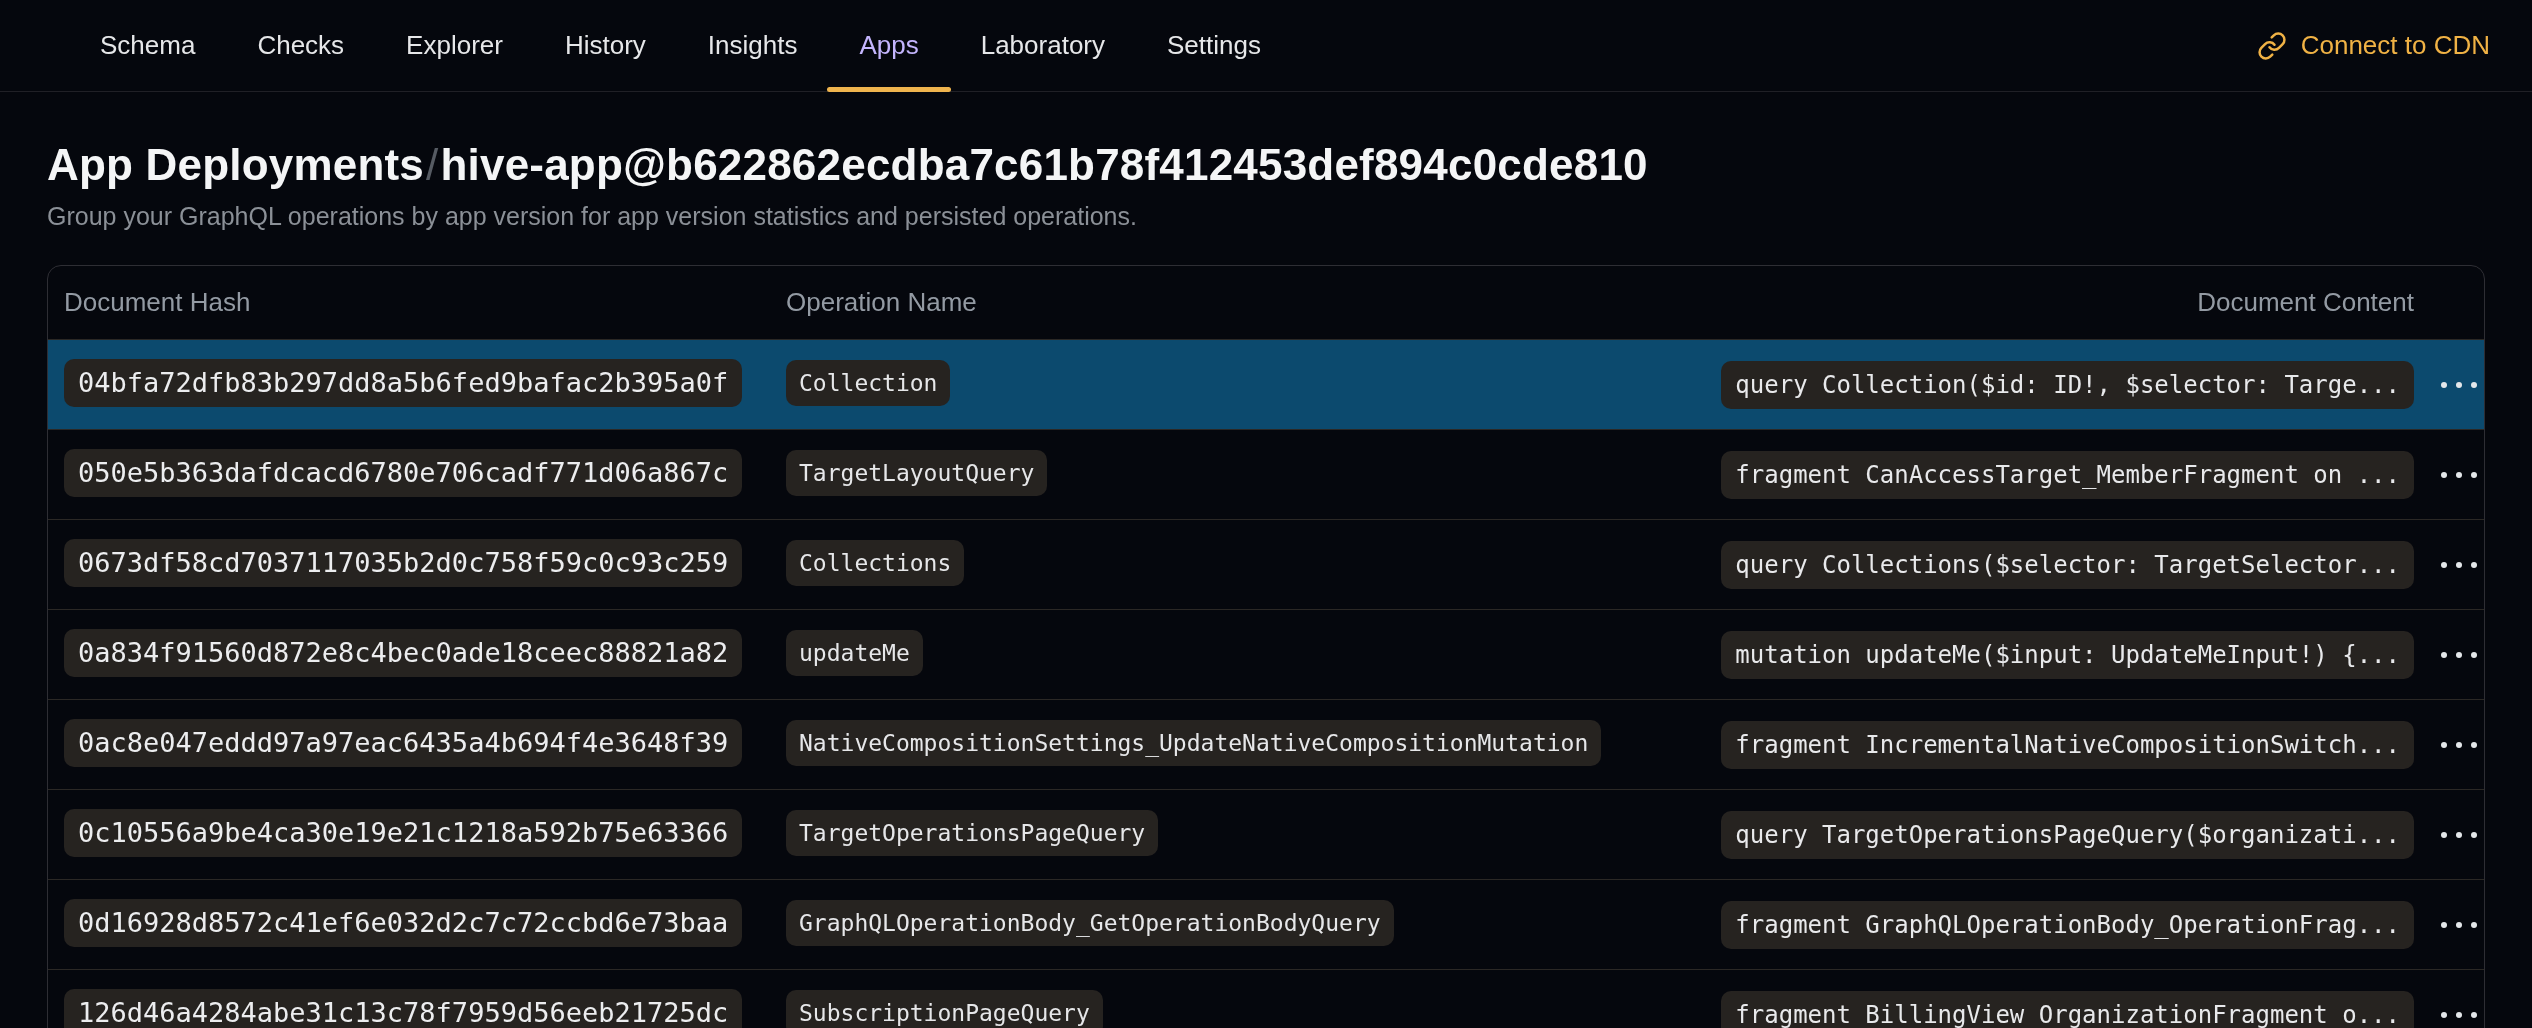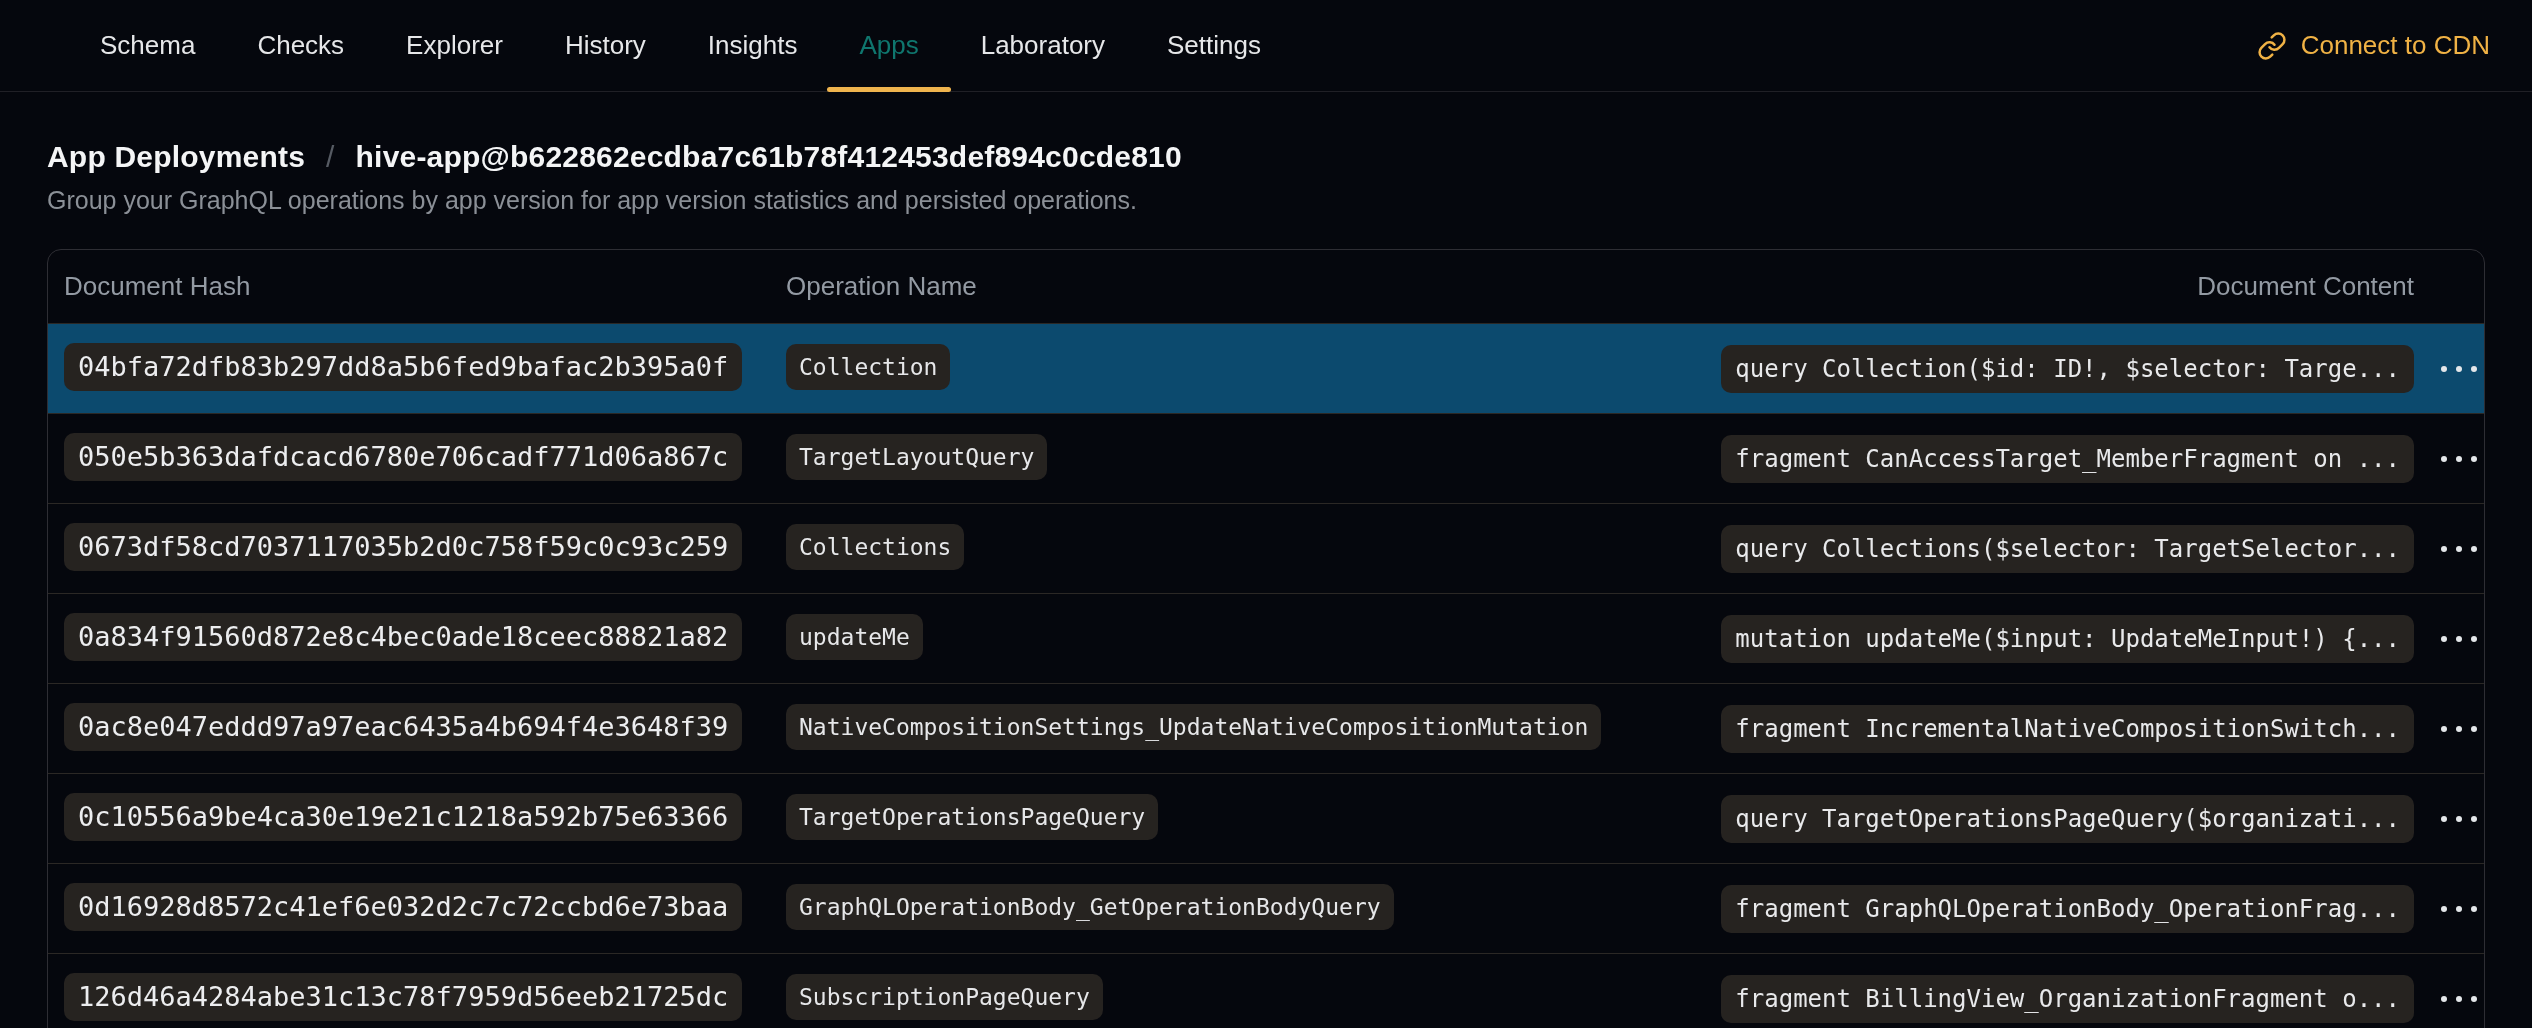--- a/index.html
+++ b/index.html
@@ -23,21 +23,21 @@
   }
   .nav-tabs { display: flex; align-items: stretch; gap: 62px; }
   .nav-item {
     position: relative;
     display: flex; align-items: center;
     font-size: 26px;
     color: #e6e7e9;
     cursor: pointer;
     white-space: nowrap;
   }
-  .nav-item.active { color: #0f766e; }
+  .nav-item.active { color: #c4b5fd; }
   .nav-item.active::after {
     content: "";
     position: absolute;
     left: -32px; right: -32px; bottom: -1px;
     height: 5px;
     background: #efb44e;
     border-radius: 3px;
   }
   .nav-spacer { flex: 1; }
   .cdn-link {
@@ -46,22 +46,22 @@
     font-size: 26px;
     cursor: pointer;
     white-space: nowrap;
   }
   .cdn-link svg { width: 30px; height: 30px; }
 
   
   .page-wrap { padding: 0 47px; }
   .page-header { margin-top: 48px; }
   .title-line {
-    display: flex; align-items: baseline; gap: 21px;
-    font-size: 30px; font-weight: 600; color: #f4f5f6;
+    display: flex; align-items: baseline; gap: 2px;
+    font-size: 44px; font-weight: 600; color: #f4f5f6;
     letter-spacing: 0.2px;
   }
   .title-sep { color: #565b63; font-weight: 400; }
   .page-subtitle {
     margin-top: 12px;
     font-size: 25px;
     color: #8b9097;
   }
 
   

